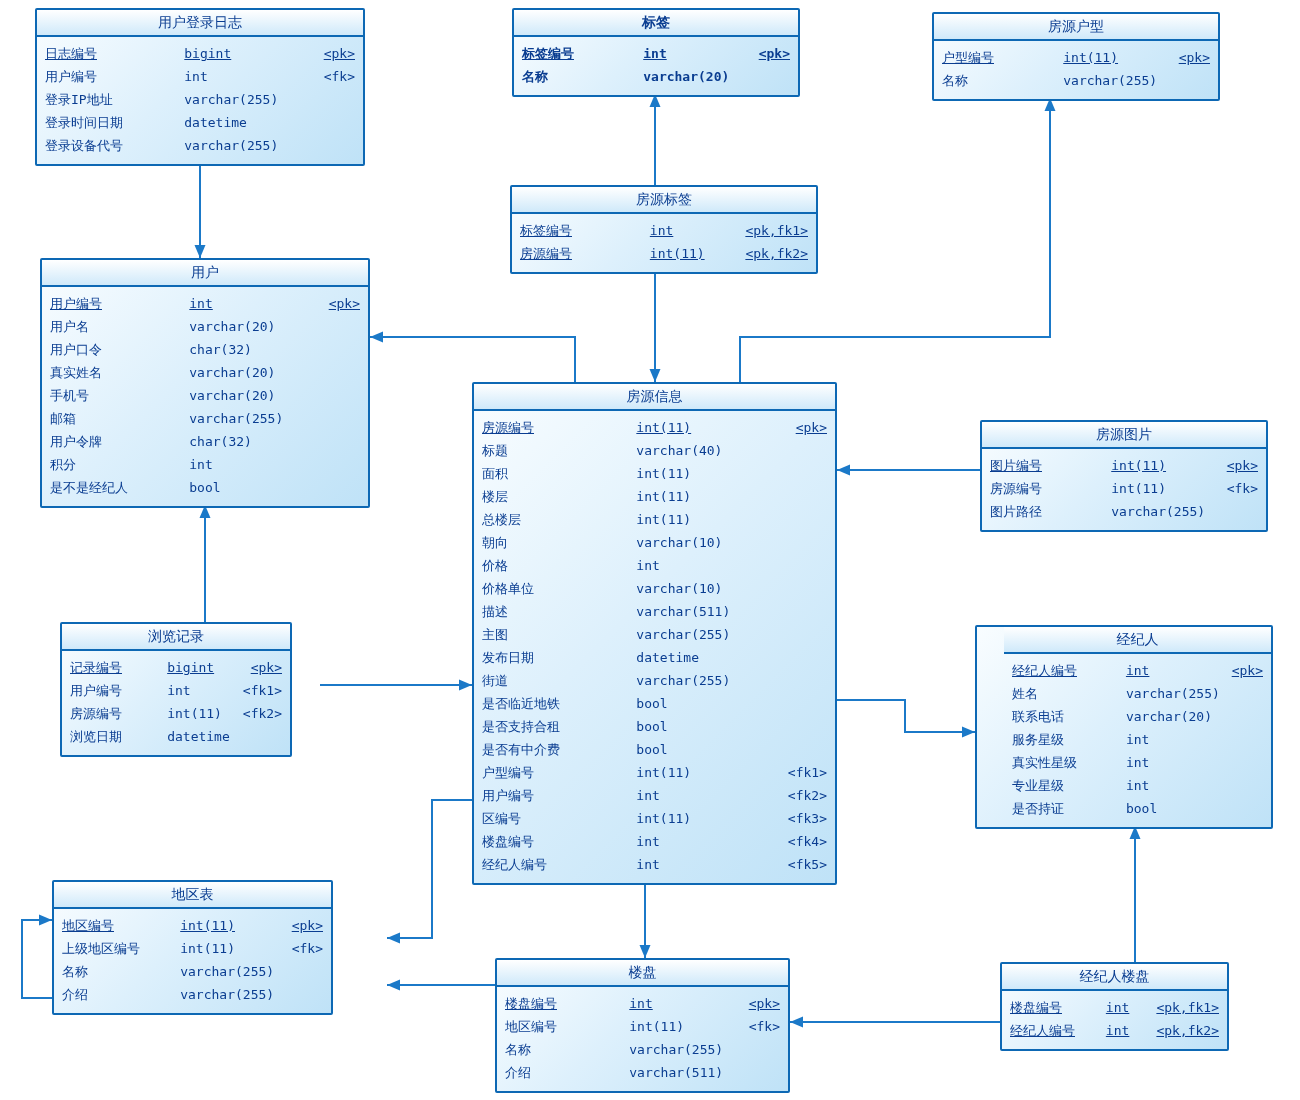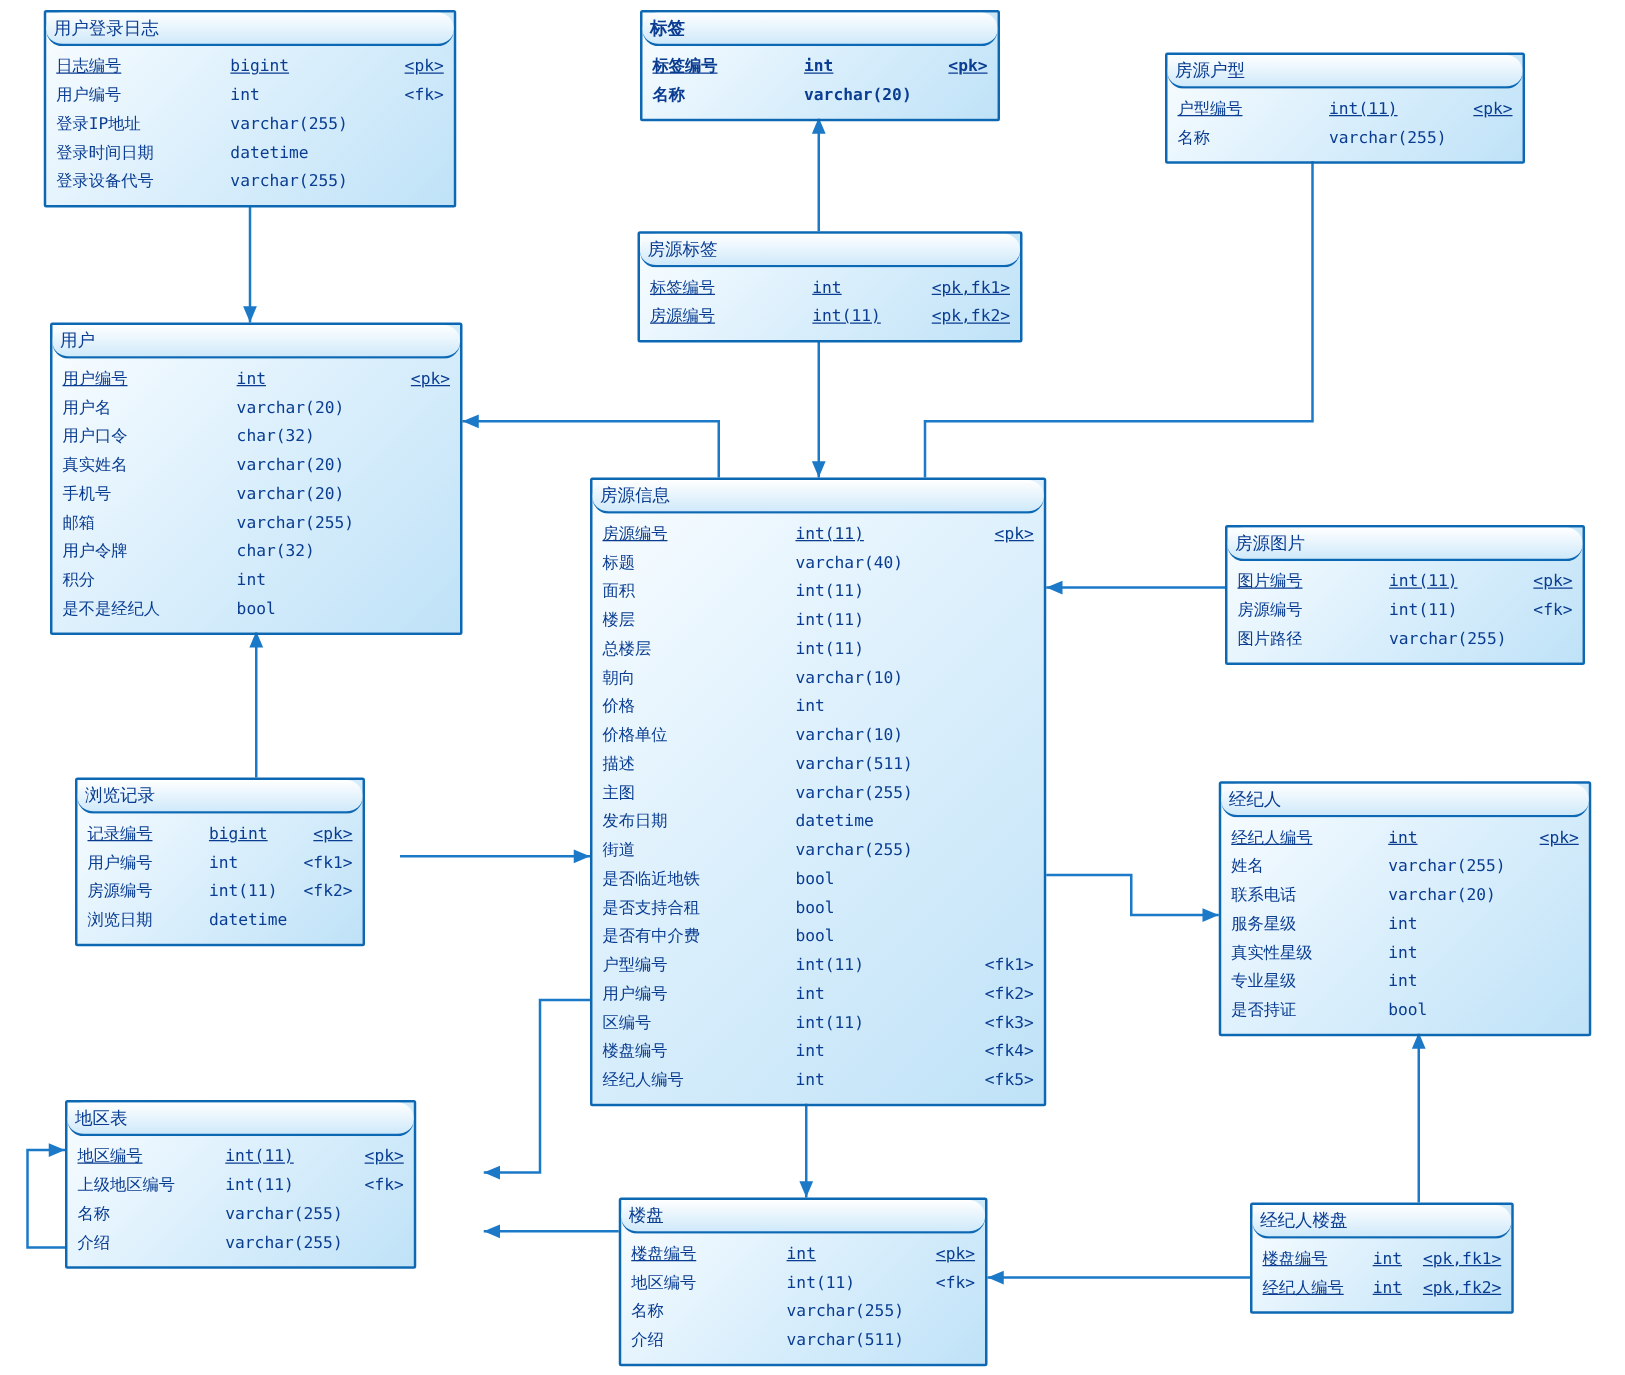--- a/index.html
+++ b/index.html
@@ -10,24 +10,23 @@
   }
   #connector-layer { position:absolute; left:0; top:0; width:1300px; height:1100px; z-index:0; }
   .conn  { fill:none; stroke:#1b79c8; stroke-width:2; }
   .arrow { fill:#1b79c8; stroke:none; }
   .table {
     position:absolute; z-index:1;
     border:2px solid #0d68b4; border-radius:2px;
     background:linear-gradient(135deg,#f9fdff 0%, #ddf0fc 45%, #bfe2f7 100%);
   }
   .tname {
-    font-size:14px; padding:4px 6px 3px;
+    text-align:center; font-size:14px; padding:4px 6px 3px;
     border-bottom:2px solid #0d68b4;
     background:linear-gradient(180deg,#ffffff 0%, #cfe9fa 100%);
-    border-radius:13px;
   }
   .tbody { padding:5px 8px 7px; }
   .row {
     display:grid; grid-template-columns:43% 1fr auto; column-gap:6px;
     font-size:13px; line-height:23px; white-space:nowrap;
   }
   .row .key { text-align:right; }
   .row.pk span { text-decoration:underline; }
 </style>
 </head>
@@ -105,21 +104,21 @@
           <span class="type">int</span>
           <span class="key">&lt;pk&gt;</span>
         </div>
         <div class="row">
           <span class="name">名称</span>
           <span class="type">varchar(20)</span>
           <span class="key"></span>
         </div>
       </div>
     </div>
-    <div class="table" style="left: 932px; top: 12px; width: 288px; margin-top: 30px;">
+    <div class="table" style="left: 932px; top: 12px; width: 288px;">
       <div class="tname">房源户型</div>
       <div class="tbody">
         <div class="row pk">
           <span class="name">户型编号</span>
           <span class="type">int(11)</span>
           <span class="key">&lt;pk&gt;</span>
         </div>
         <div class="row">
           <span class="name">名称</span>
           <span class="type">varchar(255)</span>
@@ -310,21 +309,21 @@
           <span class="type">int(11)</span>
           <span class="key">&lt;fk&gt;</span>
         </div>
         <div class="row">
           <span class="name">图片路径</span>
           <span class="type">varchar(255)</span>
           <span class="key"></span>
         </div>
       </div>
     </div>
-    <div class="table" style="left: 975px; top: 625px; width: 298px;">
+    <div class="table" style="left: 975px; top: 625px; width: 298px; padding-left: 27px;">
       <div class="tname">经纪人</div>
       <div class="tbody">
         <div class="row pk">
           <span class="name">经纪人编号</span>
           <span class="type">int</span>
           <span class="key">&lt;pk&gt;</span>
         </div>
         <div class="row">
           <span class="name">姓名</span>
           <span class="type">varchar(255)</span>
@@ -425,21 +424,21 @@
           <span class="type">varchar(255)</span>
           <span class="key"></span>
         </div>
         <div class="row">
           <span class="name">介绍</span>
           <span class="type">varchar(511)</span>
           <span class="key"></span>
         </div>
       </div>
     </div>
-    <div class="table" style="left: 1000px; top: 962px; width: 211px;">
+    <div class="table" style="left: 1000px; top: 962px; width: 229px;">
       <div class="tname">经纪人楼盘</div>
       <div class="tbody">
         <div class="row pk">
           <span class="name">楼盘编号</span>
           <span class="type">int</span>
           <span class="key">&lt;pk,fk1&gt;</span>
         </div>
         <div class="row pk">
           <span class="name">经纪人编号</span>
           <span class="type">int</span>

